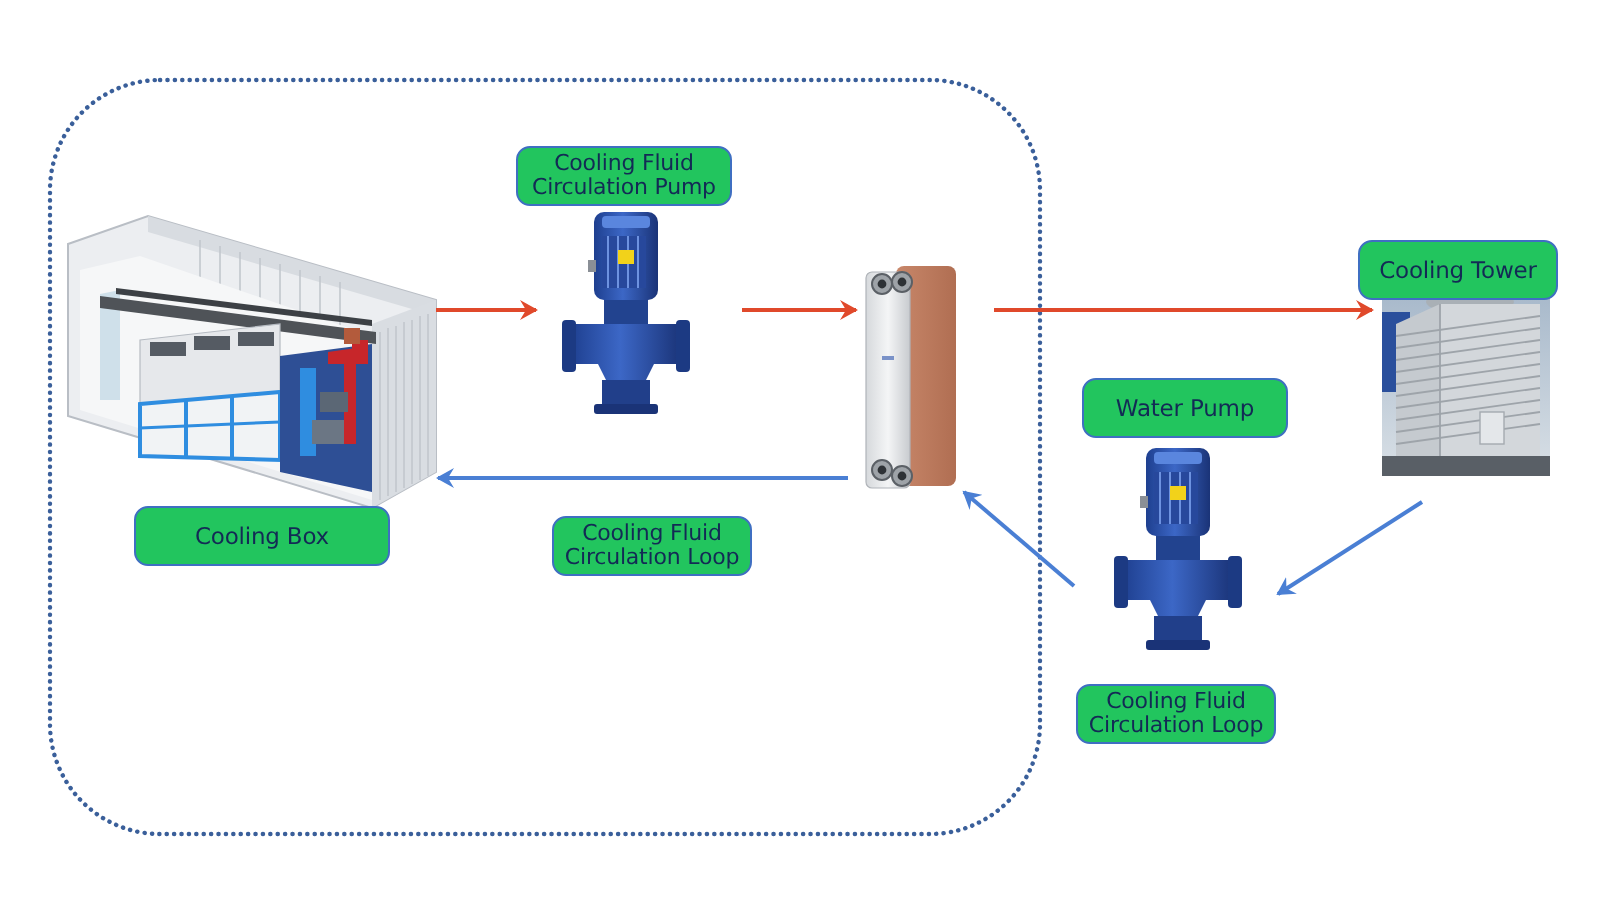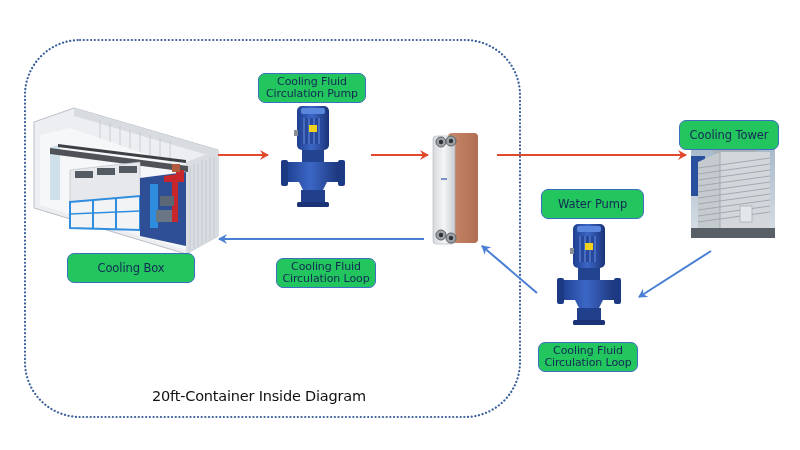--- a/index.html
+++ b/index.html
@@ -177,14 +177,13 @@
   <div class="label" style="left:258px; top:73px; width:108px; height:30px;">Cooling Fluid
 Circulation Pump</div>
   <div class="label single" style="left:679px; top:72px; width:100px; height:30px;margin-top:48px;">Cooling Tower</div>
   <div class="label single" style="left:67px; top:253px; width:128px; height:30px;">Cooling Box</div>
   <div class="label" style="left:276px; top:258px; width:100px; height:30px;">Cooling Fluid
 Circulation Loop</div>
   <div class="label single" style="left:541px; top:189px; width:103px; height:30px;">Water Pump</div>
   <div class="label" style="left:538px; top:342px; width:100px; height:30px;">Cooling Fluid
 Circulation Loop</div>
 
-  <div class="caption">20ft-Container Inside Diagram</div>
 </div>
 
 </body></html>

